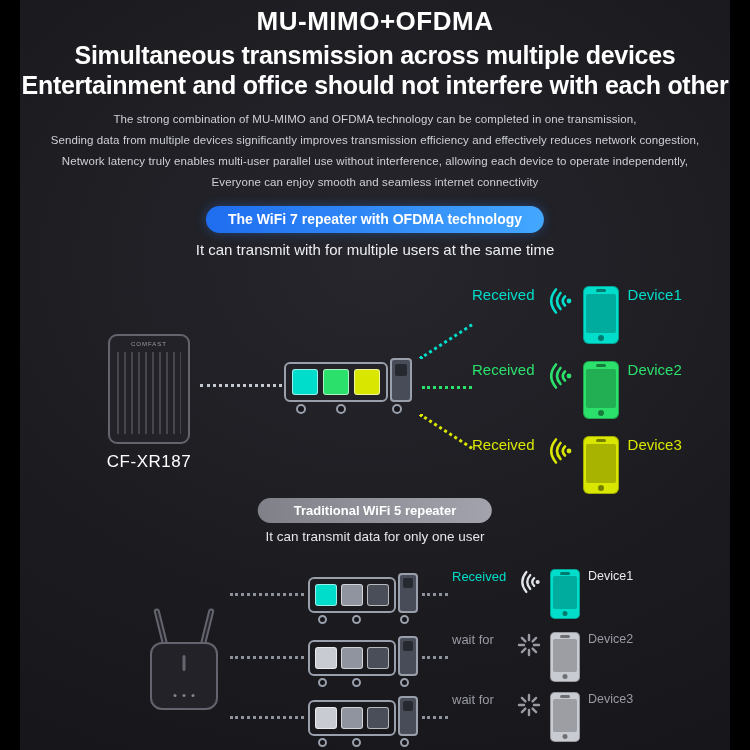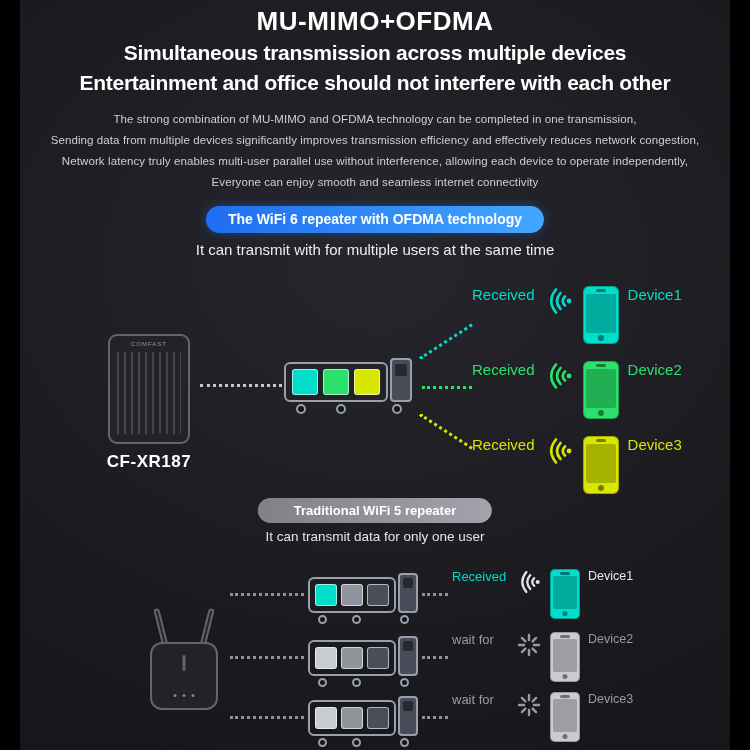--- a/index.html
+++ b/index.html
@@ -3,38 +3,38 @@
 <meta charset="utf-8">
 <style>
   *{margin:0;padding:0;box-sizing:border-box;}
   html,body{background:#000;}
   .stage{position:relative;width:710px;height:750px;margin:0 auto;overflow:hidden;
     background:radial-gradient(ellipse 120% 90% at 50% 35%, #26262c 0%, #1a1a1f 55%, #141418 100%);
     font-family:"Liberation Sans", sans-serif;color:#fff;}
   .abs{position:absolute;}
   .ctr{left:0;right:0;text-align:center;}
   .title{top:6px;font-size:26px;font-weight:bold;letter-spacing:.5px;}
-  .sub{font-size:21px;font-weight:bold;letter-spacing:-.3px;white-space:nowrap;}
+  .sub{font-size:25px;font-weight:bold;letter-spacing:-.3px;white-space:nowrap;}
   .sub1{top:41px;}
   .sub2{top:71px;}
   .intro{top:109px;font-size:11.5px;line-height:21px;color:#cfd0d6;letter-spacing:.1px;}
   .pill{left:50%;transform:translateX(-50%);white-space:nowrap;border-radius:14px;font-weight:bold;color:#fff;}
   .pill-blue{top:206px;height:27px;line-height:27px;padding:0 22px;font-size:14px;
     background:linear-gradient(90deg,#1f6df0,#43a7ff);box-shadow:0 0 12px rgba(40,130,255,.35);}
   .pill-gray{top:498px;height:25px;line-height:25px;padding:0 36px;font-size:13px;border-radius:13px;
     background:linear-gradient(90deg,#808089,#a3a3ad);}
   .caption1{top:241px;font-size:15px;color:#eceef2;}
   .caption2{top:529px;font-size:13.5px;color:#e4e6ea;}
 
   
   .repeater1{left:88px;top:334px;width:82px;height:110px;border:2px solid #64646e;border-radius:9px;background:#222228;}
   .repeater1 .brand{position:absolute;top:5px;left:0;right:0;text-align:center;font-size:6px;letter-spacing:1px;color:#9a9aa4;}
   .repeater1 .fins{position:absolute;left:7px;right:7px;top:16px;bottom:8px;
     background:repeating-linear-gradient(90deg,#46464e 0 2px,transparent 2px 7px);}
-  .model{left:49px;top:452px;width:160px;text-align:center;font-size:17px;font-weight:bold;letter-spacing:.5px;}
+  .model{left:49px;top:452px;width:160px;text-align:center;font-size:17px;font-weight:normal;letter-spacing:.5px;}
 
   
   .repeater2{left:126px;top:608px;width:76px;height:102px;}
   .repeater2 .ant{position:absolute;top:0;width:6px;height:40px;border:2px solid #64646e;background:#26262c;border-radius:3px;}
   .repeater2 .a1{left:12px;transform:rotate(-14deg);}
   .repeater2 .a2{right:12px;transform:rotate(14deg);}
   .repeater2 .bod{position:absolute;left:4px;top:34px;width:68px;height:68px;border:2px solid #64646e;background:#222228;border-radius:12px;}
   .repeater2 .slot{position:absolute;left:50%;top:11px;transform:translateX(-50%);width:3px;height:16px;background:#64646e;border-radius:2px;}
   .repeater2 .leds{position:absolute;left:50%;bottom:11px;transform:translateX(-50%);display:flex;gap:6px;}
   .repeater2 .leds i{width:3px;height:3px;border-radius:50%;background:#84848e;}
@@ -95,21 +95,21 @@
   <div class="abs ctr sub sub1">Simultaneous transmission across multiple devices</div>
   <div class="abs ctr sub sub2">Entertainment and office should not interfere with each other</div>
 
   <div class="abs ctr intro">
     <div>The strong combination of MU-MIMO and OFDMA technology can be completed in one transmission,</div>
     <div>Sending data from multiple devices significantly improves transmission efficiency and effectively reduces network congestion,</div>
     <div>Network latency truly enables multi-user parallel use without interference, allowing each device to operate independently,</div>
     <div>Everyone can enjoy smooth and seamless internet connectivity</div>
   </div>
 
-  <div class="abs pill pill-blue">The WiFi 6 repeater with OFDMA technology</div>
+  <div class="abs pill pill-blue">The WiFi 7 repeater with OFDMA technology</div>
   <div class="abs ctr caption1">It can transmit with for multiple users at the same time</div>
 
   <div class="abs repeater1">
     <div class="brand">COMFAST</div>
     <div class="fins"></div>
   </div>
   <div class="abs model">CF-XR187</div>
 
   <div class="abs dots" style="left:180px;top:384px;width:82px;"></div>
 

